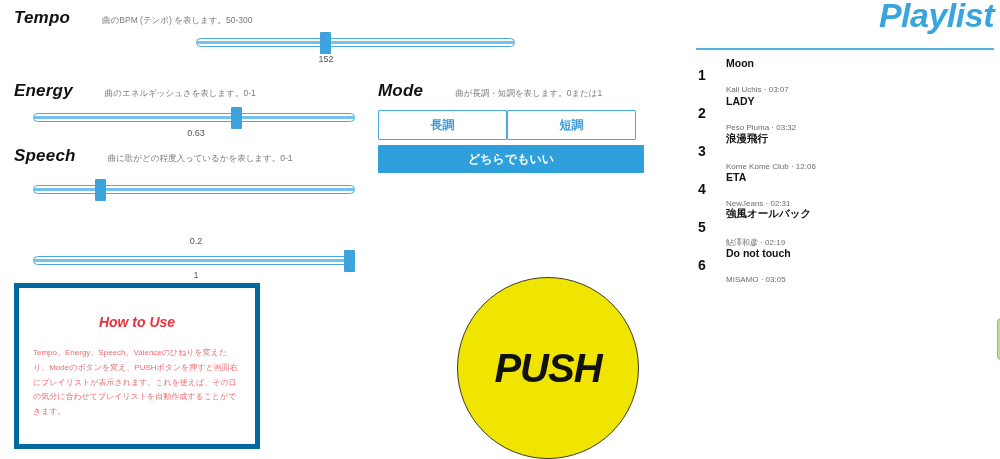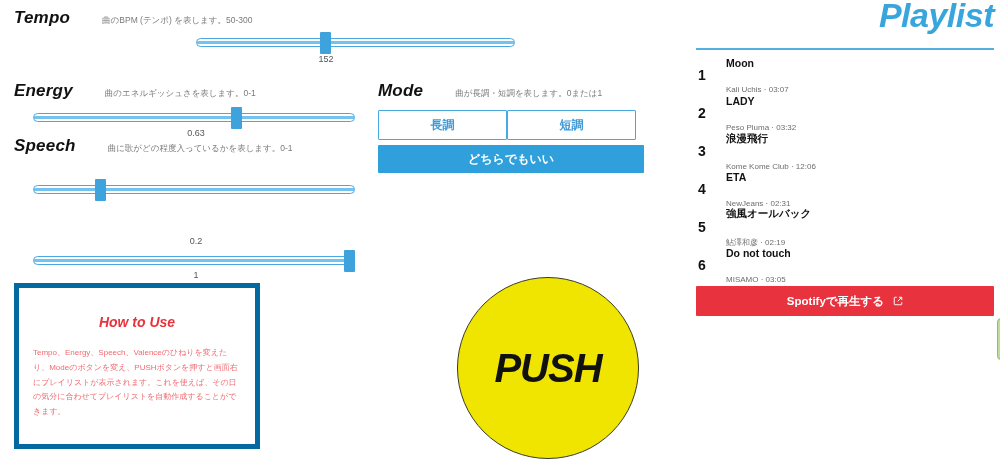--- a/index.html
+++ b/index.html
@@ -141,21 +141,21 @@
       <span class="sec-desc">曲のエネルギッシュさを表します。0-1</span>
     </div>
     <div class="slider-wrap">
       <div class="track" style="left:33px;top:113px;width:322px;">
         <div class="track-inner"></div>
       </div>
       <div class="thumb" style="left:231px;top:107px;"></div>
       <div class="val" style="left:166px;top:128px;">0.63</div>
     </div>
 
-    <div class="section-head" style="position:absolute;left:14px;top:136px;text-align:right;">
+    <div class="section-head" style="position:absolute;left:14px;top:146px;text-align:right;">
       <span class="sec-title">Speech</span>
       <span class="sec-desc">曲に歌がどの程度入っているかを表します。0-1</span>
     </div>
     <div class="slider-wrap">
       <div class="track" style="left:33px;top:185px;width:322px;">
         <div class="track-inner"></div>
       </div>
       <div class="thumb" style="left:95px;top:179px;"></div>
       <div class="val" style="left:166px;top:200px;margin-top:36px;">0.2</div>
     </div>
@@ -230,24 +230,16 @@
       </div>
       <div class="track-row">
         <div class="t-num">6</div>
         <div class="t-info">
           <div class="t-name">Do not touch</div>
           <div class="t-meta">MISAMO · 03:05</div>
         </div>
       </div>
     </div>
 
-    <div class="spotify-btn">
-      <span>Spotifyで再生する</span>
-      <svg class="ext-icon" viewBox="0 0 16 16">
-        <path d="M6 2 H3 A1 1 0 0 0 2 3 V13 A1 1 0 0 0 3 14 H13 A1 1 0 0 0 14 13 V10" fill="none" stroke="#ffffff" stroke-width="1.5"></path>
-        <path d="M9.5 2 H14 V6.5" fill="none" stroke="#ffffff" stroke-width="1.5"></path>
-        <path d="M14 2 L7.5 8.5" fill="none" stroke="#ffffff" stroke-width="1.5"></path>
-      </svg>
-    </div>
   </div>
 
   <div class="green-tab"></div>
 </div>
 
 </body></html>

